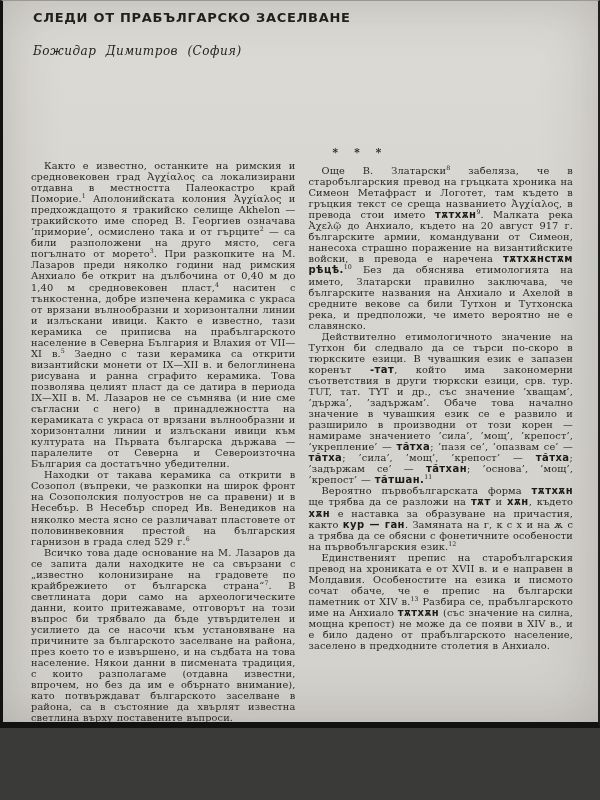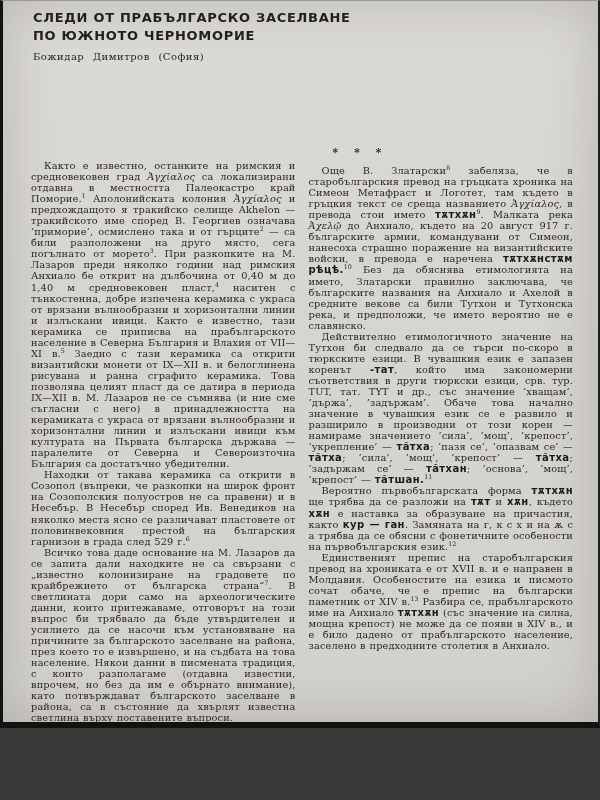--- a/index.html
+++ b/index.html
@@ -18,41 +18,41 @@
     content:"";position:absolute;inset:0;pointer-events:none;
     box-shadow:inset 0 0 55px rgba(62,58,48,0.22);
   }
   .header{position:absolute;top:8px;left:30px;right:30px;}
   .title-line{
     font-family:"DejaVu Sans","Liberation Sans",sans-serif;
     font-weight:bold;font-size:13px;line-height:17.5px;
     letter-spacing:0.7px;color:#211f1c;
   }
   .author{
-    margin-top:7px;font-size:10px;
+    margin-top:17px;font-style:italic;font-size:12px;
     letter-spacing:0.5px;word-spacing:5px;color:#26241f;
   }
   .columns{
     position:absolute;top:146px;left:28px;right:25px;
     display:flex;gap:13px;
   }
   .col{
     flex:1;min-width:0;text-align:justify;
     font-size:9.8px;line-height:11.05px;
     letter-spacing:0.12px;word-spacing:0.5px;
   }
   .col-left{padding-top:13px;}
   .separator{
     font-weight:bold;font-size:10.5px;letter-spacing:6px;
     margin:0 0 7px 24px;color:#25231f;
   }
   p.para{margin:0;}
   p.indent{text-indent:13px;}
   .run-n{}
-  .run-i{font-style:italic;}
+  .run-i{}
   .run-b{
     font-weight:bold;letter-spacing:0.45px;font-size:10px;
     font-family:"DejaVu Sans","DejaVu Serif",sans-serif;
     color:#1d1b18;
   }
   sup.run-sup{font-size:6.3px;line-height:0;vertical-align:super;letter-spacing:0;}
   .footer-citation{
     position:absolute;left:32px;top:742px;
     font-style:italic;font-size:15px;letter-spacing:0.35px;color:#2e2b26;
   }
@@ -61,21 +61,20 @@
     font-size:10px;letter-spacing:1px;color:#262420;
   }
 </style>
 </head>
 <body>
 
 <div class="page">
 
   <div class="header">
     <div class="title-line">СЛЕДИ ОТ ПРАБЪЛГАРСКО ЗАСЕЛВАНЕ</div>
-    <div class="title-line">ПО ЮЖНОТО ЧЕРНОМОРИЕ</div>
     <div class="author">Божидар Димитров (София)</div>
   </div>
 
   <div class="columns">
     <div class="col col-left">
         <p class="para indent"><span class="run-n">Както е известно, останките на римския и средновековен град </span><span class="run-i">Ἀγχίαλος</span><span class="run-n"> са локализирани отдавна в местността Палеокастро край Поморие.</span><sup class="run-sup">1</sup><span class="run-n"> Аполонийската колония </span><span class="run-i">Ἀγχίαλος</span><span class="run-n"> и предхождащото я тракийско селище Akhelon — тракийското име според В. Георгиев означава ’приморие’, осмислено така и от гърците</span><sup class="run-sup">2</sup><span class="run-n"> — са били разположени на друго място, сега погълнато от морето</span><sup class="run-sup">3</sup><span class="run-n">. При разкопките на М. Лазаров преди няколко години над римския Анхиало бе открит на дълбочина от 0,40 м до 1,40 м средновековен пласт,</span><sup class="run-sup">4</sup><span class="run-n"> наситен с тънкостенна, добре изпечена керамика с украса от врязани вълнообразни и хоризонтални линии и излъскани ивици. Както е известно, тази керамика се приписва на прабългарското население в Северна България и Влахия от VII—XI в.</span><sup class="run-sup">5</sup><span class="run-n"> Заедно с тази керамика са открити византийски монети от IX—XII в. и белоглинена рисувана и ранна сграфито керамика. Това позволява целият пласт да се датира в периода IX—XII в. М. Лазаров не се съмнява (и ние сме съгласни с него) в принадлежността на керамиката с украса от врязани вълнообразни и хоризонтални линии и излъскани ивици към културата на Първата българска държава — паралелите от Северна и Североизточна България са достатъчно убедителни.</span></p>
         <p class="para indent"><span class="run-n">Находки от такава керамика са открити в Созопол (въпреки, че разкопки на широк фронт на Созополския полуостров не са правени) и в Несебър. В Несебър според Ив. Венедиков на няколко места ясно се различават пластовете от половинвековния престой на българския гарнизон в града след 529 г.</span><sup class="run-sup">6</sup></p>
         <p class="para indent"><span class="run-n">Всичко това даде основание на М. Лазаров да се запита дали находките не са свързани с „известно колонизиране на градовете по крайбрежието от българска страна“</span><sup class="run-sup">7</sup><span class="run-n">. В светлината дори само на археологическите данни, които притежаваме, отговорът на този въпрос би трябвало да бъде утвърдителен и усилието да се насочи към установяване на причините за българското заселване на района, през което то е извършено, и на съдбата на това население. Някои данни в писмената традиция, с които разполагаме (отдавна известни, впрочем, но без да им е обърнато внимание), като потвърждават българското заселване в района, са в състояние да хвърлят известна светлина върху поставените въпроси.</span></p>
       </div>
     <div class="col col-right">

